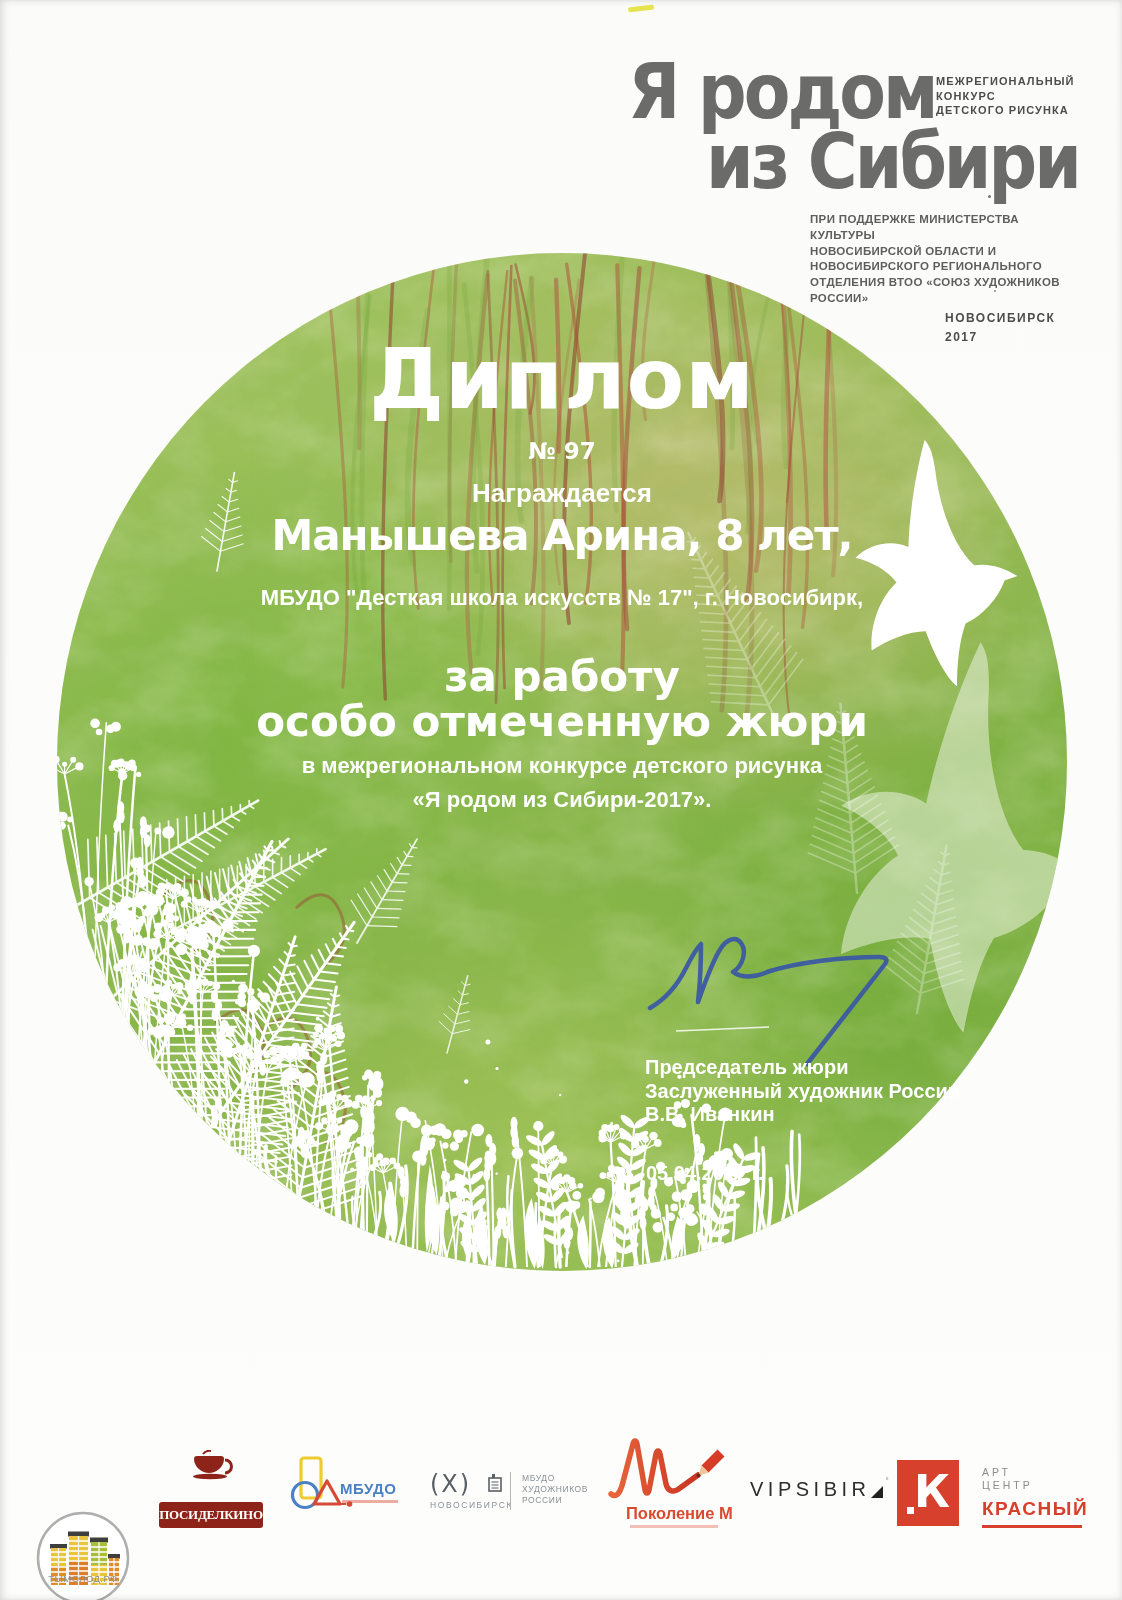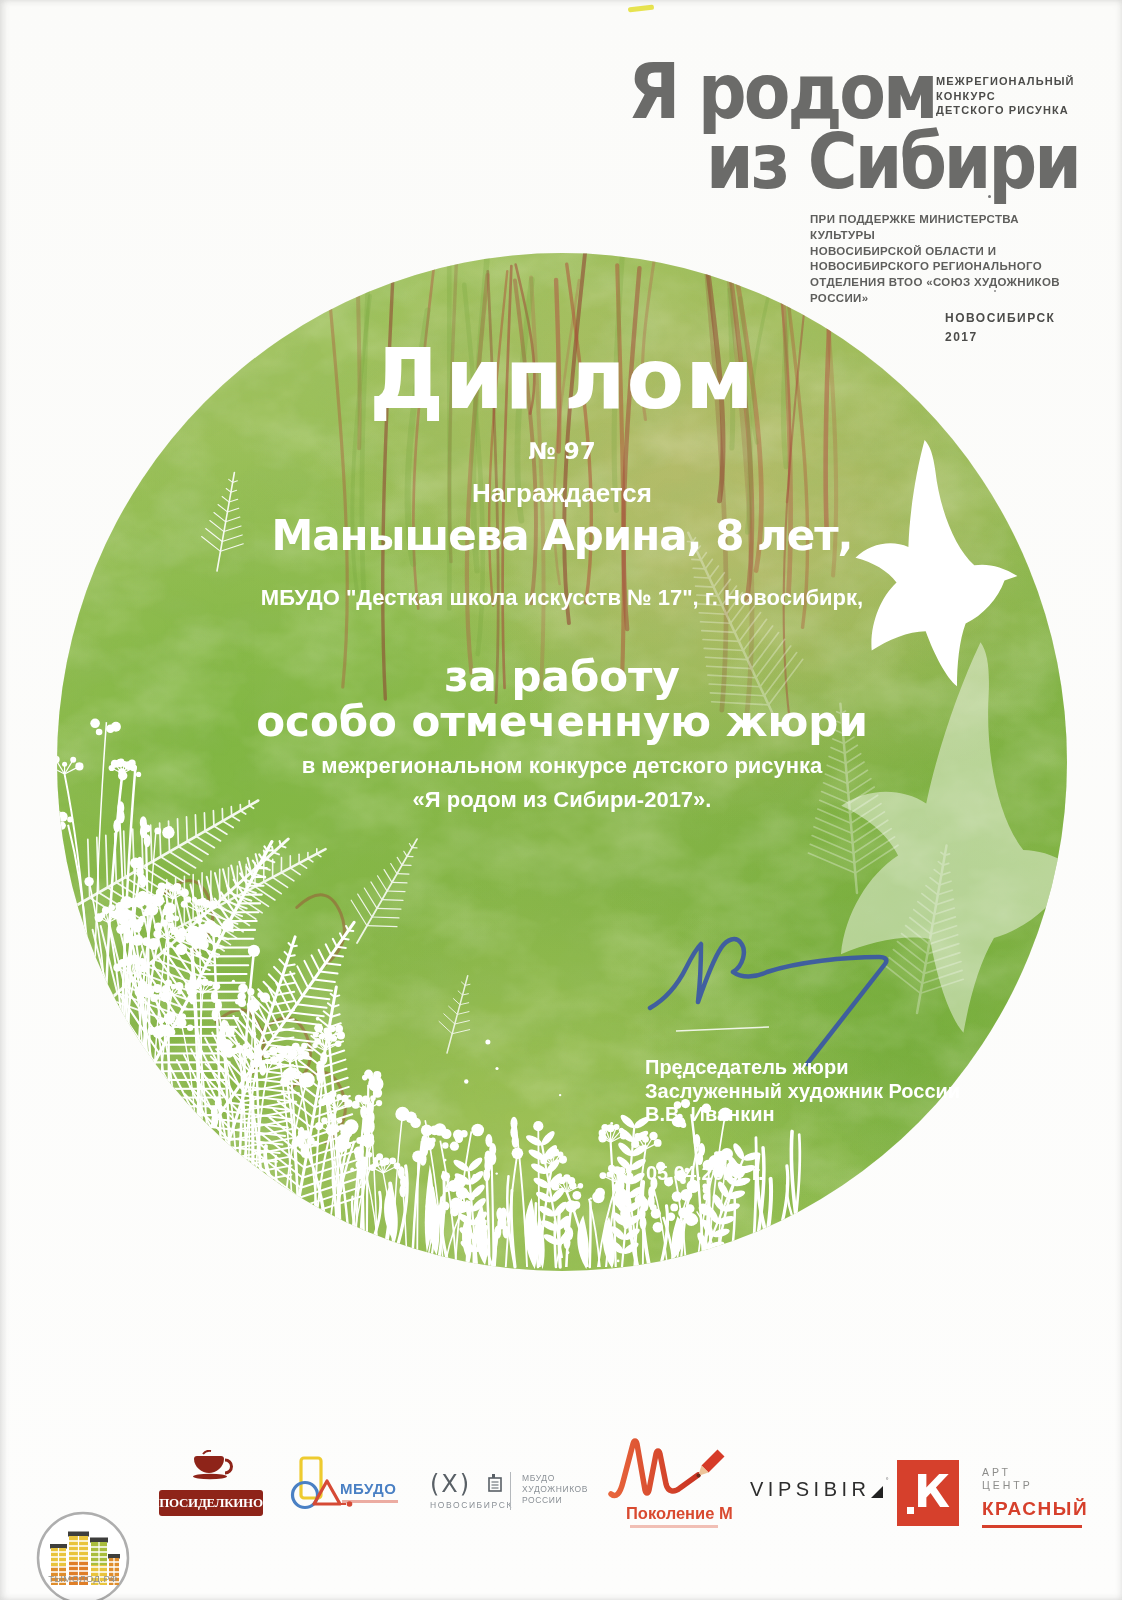--- a/index.html
+++ b/index.html
@@ -50,21 +50,21 @@
   .c-contest1{top:753px;font-size:22px;}
   .c-contest2{top:787px;font-size:22px;}
   .c-signatory{left:645px;top:1056px;font-size:20px;line-height:23.5px;font-weight:bold;color:#fff;text-align:left;}
   .c-date{left:646px;top:1162px;font-size:20px;font-weight:bold;color:#fff;}
   .sig{position:absolute;inset:0;width:1122px;height:1600px;pointer-events:none;}
 
   
   .lg-tym{left:36px;top:1511px;width:94px;height:94px;}
   .tym-label{position:absolute;left:0;right:0;top:62px;text-align:center;font-size:9.5px;color:#8f8f8b;letter-spacing:.4px;}
   .lg-pos{left:156px;top:1450px;width:110px;text-align:center;}
-  .pos-box{width:104px;height:26px;margin:4px auto;background:#8e2419;border-radius:3px;color:#fff;font-weight:bold;
+  .pos-box{width:104px;height:26px;margin:16px auto;background:#8e2419;border-radius:3px;color:#fff;font-weight:bold;
            font-size:13px;line-height:26px;letter-spacing:-.3px;font-family:"Liberation Serif",serif;}
   .lg-apt{left:288px;top:1452px;width:130px;height:62px;}
   .apt-label{position:absolute;left:52px;top:28px;font-size:15px;font-weight:bold;color:#4a80c4;letter-spacing:.5px;}
   .apt-sub{position:absolute;left:54px;top:48px;width:56px;height:3px;background:rgba(214,74,53,.45);}
   .lg-shr{left:430px;top:1470px;width:170px;height:46px;color:#8a9096;}
   .shr-mono{position:absolute;left:0;top:0;font-family:"DejaVu Sans",sans-serif;font-size:24px;color:#596066;letter-spacing:2px;}
   .shr-bld{position:absolute;left:58px;top:4px;}
   .shr-city{position:absolute;left:0;top:30px;font-size:8.5px;letter-spacing:1.6px;}
   .shr-div{position:absolute;left:80px;top:2px;width:1px;height:38px;background:#b4b8bc;}
   .shr-org{position:absolute;left:92px;top:3px;font-size:8.5px;line-height:11px;letter-spacing:.6px;}

